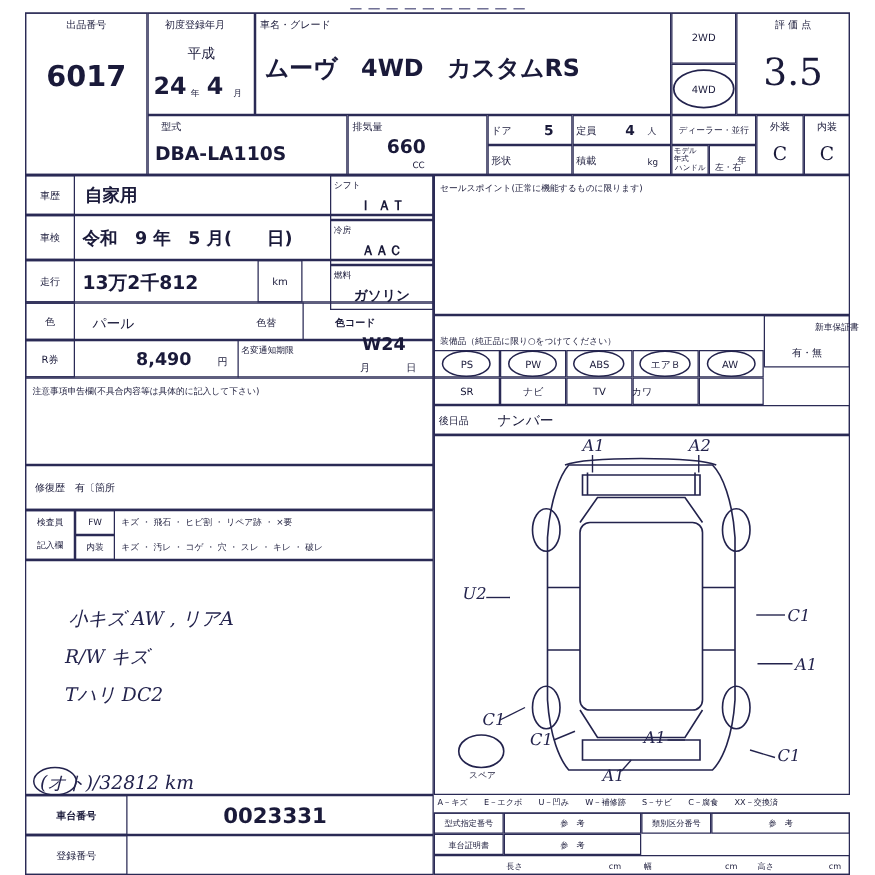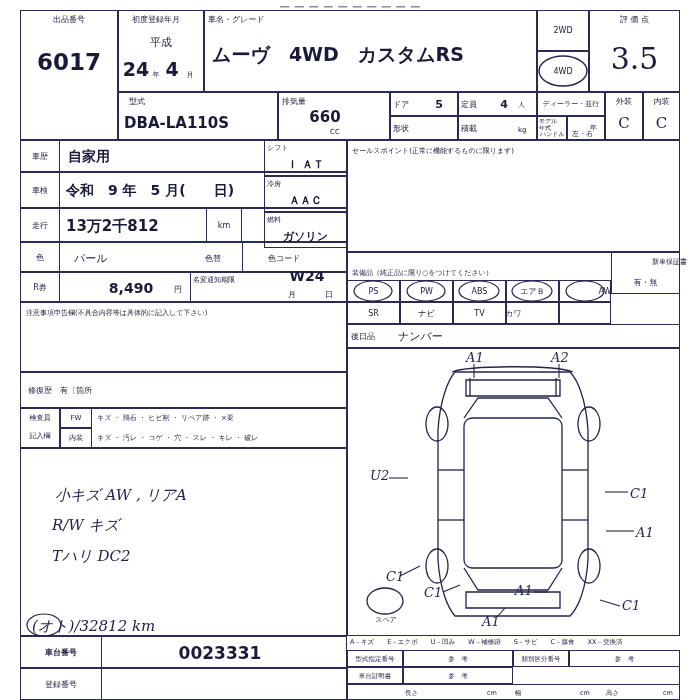--- a/index.html
+++ b/index.html
@@ -156,42 +156,42 @@
   <div class="t md ctr b" style="left:264px;top:155px;width:83px;height:18px;">Ｉ ＡＴ</div>
 
   <div class="bx" style="left:264px;top:176px;width:83px;height:36px;"></div>
   <div class="t xs lft" style="left:267px;top:178px;width:40px;height:12px;">冷房</div>
   <div class="t md ctr b" style="left:264px;top:191px;width:83px;height:18px;">ＡＡＣ</div>
 
   <div class="bx" style="left:264px;top:212px;width:83px;height:36px;"></div>
   <div class="t xs lft" style="left:267px;top:214px;width:40px;height:12px;">燃料</div>
   <div class="t md ctr b" style="left:264px;top:227px;width:83px;height:18px;">ガソリン</div>
 
-  <div class="t sm lft" style="left:268px;top:251px;width:50px;height:14px;">色コード</div>
+  <div class="t sm lft" style="left:268px;top:251px;width:50px;height:14px;font-weight:bold;">色コード</div>
   <div class="t md b ctr" style="left:272px;top:267px;width:70px;height:18px;font-size:14px;">W24</div>
 
   <div class="bx" style="left:347px;top:140px;width:333px;height:112px;"></div>
   <div class="t xs lft" style="left:352px;top:144px;width:240px;height:14px;">セールスポイント(正常に機能するものに限ります)</div>
 
   <div class="bx" style="left:347px;top:252px;width:333px;height:96px;"></div>
   <div class="t xs lft" style="left:352px;top:266px;width:250px;height:14px;">装備品（純正品に限り○をつけてください）</div>
   <div class="bx" style="left:611px;top:252px;width:69px;height:42px;"></div>
   <div class="t xs ctr" style="left:611px;top:256px;width:69px;height:12px;margin-left:24px;">新車保証書</div>
   <div class="t sm ctr" style="left:611px;top:274px;width:69px;height:16px;">有・無</div>
 
   <div class="bx" style="left:347px;top:280px;width:53px;height:22px;"></div>
   <div class="t sm ctr" style="left:347px;top:284px;width:53px;height:14px;">PS</div>
   <div class="bx" style="left:400px;top:280px;width:53px;height:22px;"></div>
   <div class="t sm ctr" style="left:400px;top:284px;width:53px;height:14px;">PW</div>
   <div class="bx" style="left:453px;top:280px;width:53px;height:22px;"></div>
   <div class="t sm ctr" style="left:453px;top:284px;width:53px;height:14px;">ABS</div>
   <div class="bx" style="left:506px;top:280px;width:53px;height:22px;"></div>
   <div class="t sm ctr" style="left:506px;top:284px;width:53px;height:14px;">エアＢ</div>
   <div class="bx" style="left:559px;top:280px;width:52px;height:22px;"></div>
-  <div class="t sm ctr" style="left:579px;top:284px;width:52px;height:14px;">AW</div>
+  <div class="t sm ctr" style="left:558px;top:284px;width:52px;height:14px;">AW</div>
 
   <div class="bx" style="left:347px;top:302px;width:53px;height:22px;"></div>
   <div class="t sm ctr" style="left:347px;top:306px;width:53px;height:14px;">SR</div>
   <div class="bx" style="left:400px;top:302px;width:53px;height:22px;"></div>
   <div class="t sm ctr" style="left:400px;top:306px;width:53px;height:14px;">ナビ</div>
   <div class="bx" style="left:453px;top:302px;width:53px;height:22px;"></div>
   <div class="t sm ctr" style="left:453px;top:306px;width:53px;height:14px;">TV</div>
   <div class="bx" style="left:506px;top:302px;width:53px;height:22px;"></div>
   <div class="t sm ctr" style="left:487px;top:306px;width:53px;height:14px;">カワ</div>
   <div class="bx" style="left:559px;top:302px;width:52px;height:22px;"></div>

